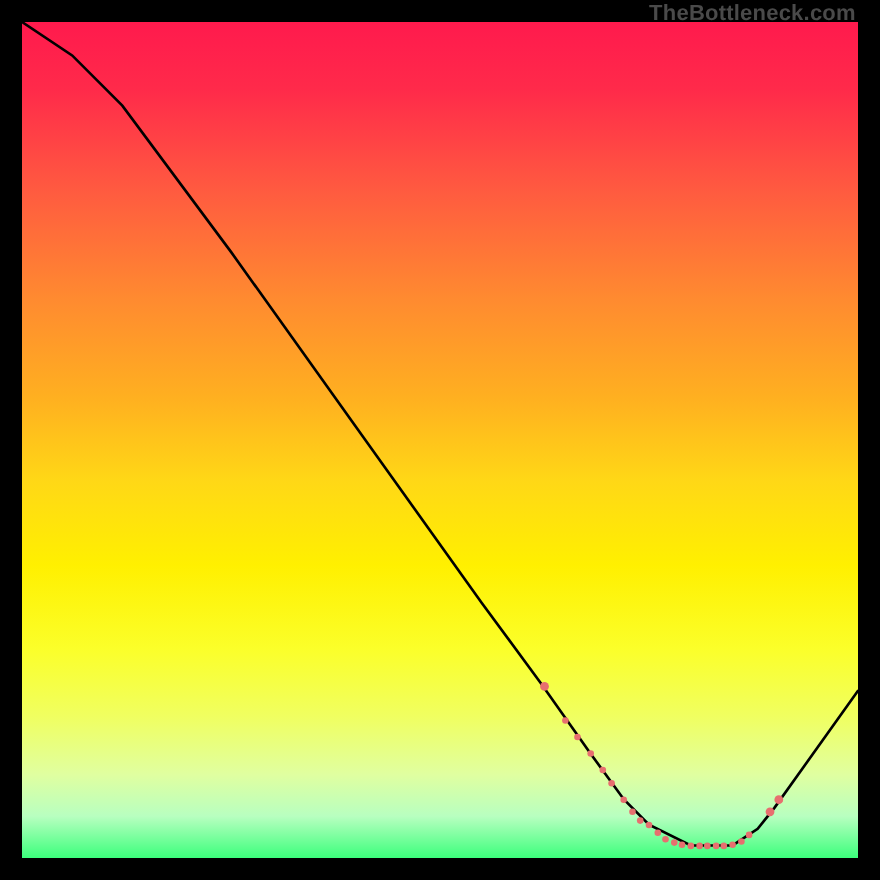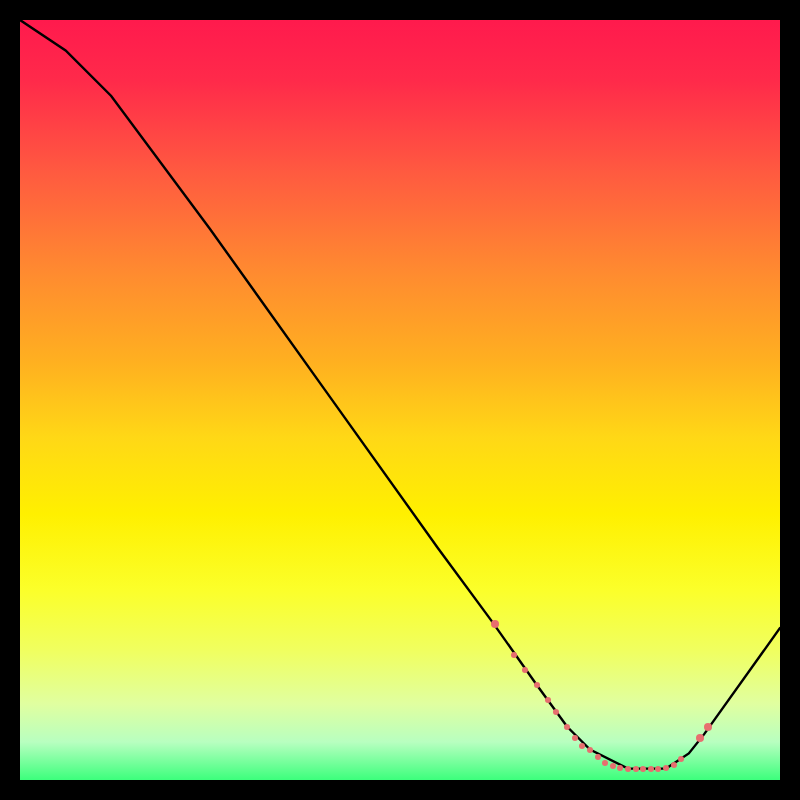--- a/index.html
+++ b/index.html
@@ -53,20 +53,21 @@
     transform: translate(-50%, -50%);
     z-index: 3;
   }
   .dot.tiny { width: 6px; height: 6px; }
   .dot.mid  { width: 8px; height: 8px; }
 </style>
 </head>
 <body>
 
 <div class="frame">
+  <div class="attrib">TheBottleneck.com</div>
   <div class="plot-area">
     <svg class="curve" viewBox="0 0 760 760" preserveAspectRatio="none">
       <path id="curve-path" fill="none" stroke="#000" stroke-width="2.4" stroke-linecap="round" d="M0.0 0.0 L45.6 30.4 L91.2 76.0 L190.0 209.0 L304.0 368.6 L418.0 528.2 L471.2 600.4 L516.8 665.0 L547.2 706.8 L570.0 729.6 L608.0 748.6 L646.0 748.6 L668.8 733.4 L684.0 714.4 L760.0 608.0"></path>
     </svg>
     <div id="dots">
         <div class="dot mid" style="left: 475px; top: 604.2px;"></div>
         <div class="dot tiny" style="left: 494px; top: 634.6px;"></div>
         <div class="dot tiny" style="left: 505.4px; top: 649.8px;"></div>
         <div class="dot tiny" style="left: 516.8px; top: 665px;"></div>
         <div class="dot tiny" style="left: 528.2px; top: 680.2px;"></div>

